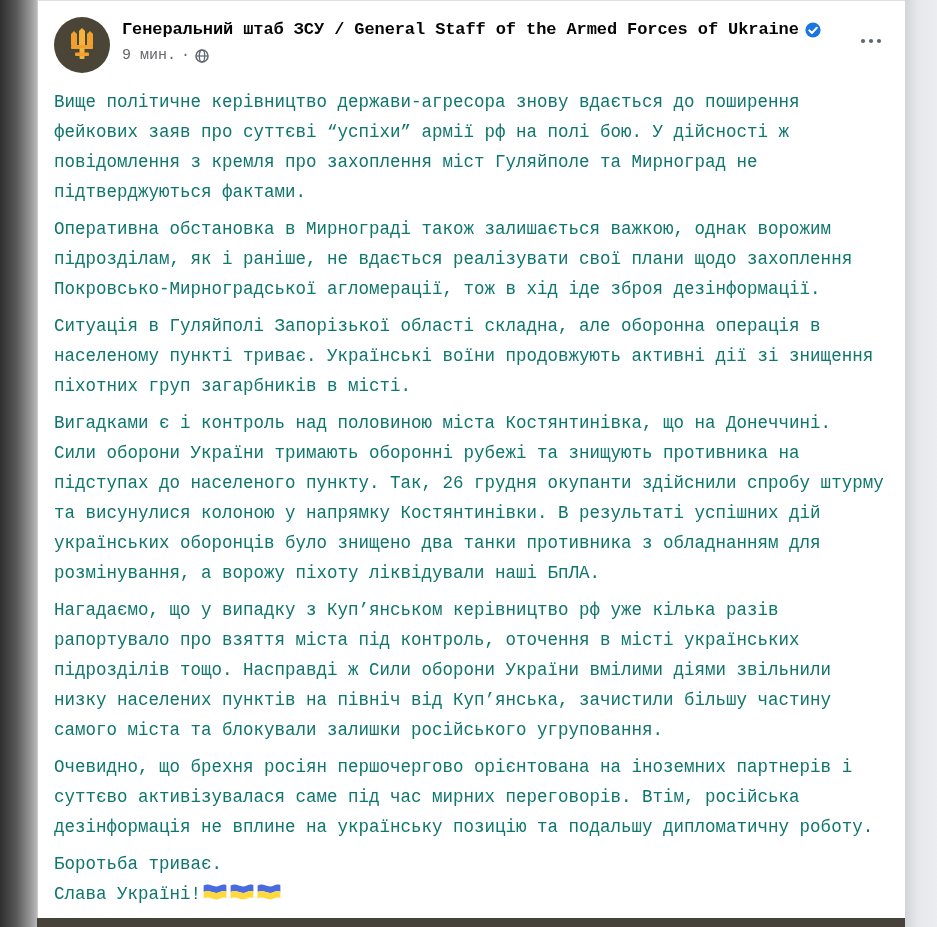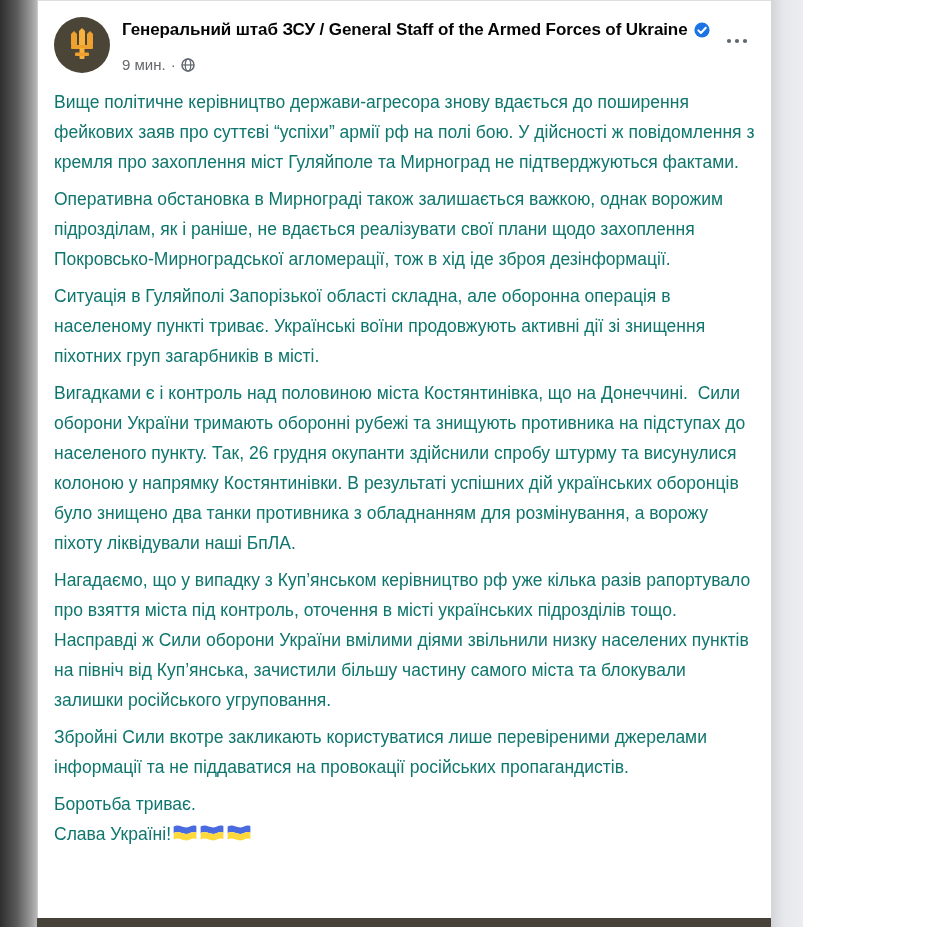--- a/index.html
+++ b/index.html
@@ -1,24 +1,25 @@
 <!DOCTYPE html>
 <html><head>
 <meta charset="utf-8">
 <style>
   * { margin: 0; padding: 0; box-sizing: border-box; }
   html, body { background: #ffffff; }
   body { font-family: "Liberation Sans", sans-serif; }
 
   .stage {
     position: relative;
-    width: 803px;
+    width: 937px;
     height: 927px;
     background: #ffffff;
     overflow: hidden;
+    font-family: Liberation Mono, monospace;
   }
 
   .strip-left {
     position: absolute;
     left: 0; top: 0; bottom: 0;
     width: 37px;
     background: linear-gradient(90deg, #2e2e2e 0%, #5a5a5a 45%, #9b9b9b 85%, #b9b9b9 100%);
   }
   .strip-right {
     position: absolute;
@@ -62,21 +63,21 @@
     font-weight: 700;
     color: #050505;
     letter-spacing: -0.1px;
     white-space: nowrap;
     cursor: pointer;
   }
   .verified { margin-left: 6px; display: inline-flex; align-items: center; }
   .meta-row {
     display: flex;
     align-items: center;
-    margin-top: 16px;
+    margin-top: 8px;
     font-size: 15px;
     color: #65676b;
   }
   .meta-row .timestamp { cursor: pointer; }
   .meta-row .dot { margin: 0 5px; }
   .meta-row .globe { display: inline-flex; align-items: center; margin-top: 1px; }
 
   .more {
     margin-left: auto;
     margin-top: 10px;
@@ -160,21 +161,21 @@
         </svg>
       </div>
     </header>
 
     <div class="post-body">
       <p>Вище політичне керівництво держави-агресора знову вдається до поширення фейкових заяв про суттєві “успіхи” армії рф на полі бою. У дійсності ж повідомлення з кремля про захоплення міст Гуляйполе та Мирноград не підтверджуються фактами.</p>
       <p>Оперативна обстановка в Мирнограді також залишається важкою, однак ворожим підрозділам, як і раніше, не вдається реалізувати свої плани щодо захоплення Покровсько-Мирноградської агломерації, тож в хід іде зброя дезінформації.</p>
       <p>Ситуація в Гуляйполі Запорізької області складна, але оборонна операція в населеному пункті триває. Українські воїни продовжують активні дії зі знищення піхотних груп загарбників в місті.</p>
       <p>Вигадками є і контроль над половиною міста Костянтинівка, що на Донеччині.  Сили оборони України тримають оборонні рубежі та знищують противника на підступах до населеного пункту. Так, 26 грудня окупанти здійснили спробу штурму та висунулися колоною у напрямку Костянтинівки. В результаті успішних дій українських оборонців було знищено два танки противника з обладнанням для розмінування, а ворожу піхоту ліквідували наші БпЛА.</p>
       <p>Нагадаємо, що у випадку з Куп’янськом керівництво рф уже кілька разів рапортувало про взяття міста під контроль, оточення в місті українських підрозділів тощо. Насправді ж Сили оборони України вмілими діями звільнили низку населених пунктів на північ від Куп’янська, зачистили більшу частину самого міста та блокували залишки російського угруповання.</p>
-      <p>Збройні Сили вкотре закликають користуватися лише перевіреними джерелами інформації та не піддаватися на провокації російських пропагандистів.</p>
+      <p>Очевидно, що брехня росіян першочергово орієнтована на іноземних партнерів і суттєво активізувалася саме під час мирних переговорів. Втім, російська дезінформація не вплине на українську позицію та подальшу дипломатичну роботу.</p>
       <p class="closing"><span>Боротьба триває.
 Слава Україні!</span><span class="flags"><svg class="flag" viewBox="0 0 32 24">
               <path d="M2,4 C10,0 14,8 22,4 C26,2 30,3 30,4 L30,12 C30,11 26,10 22,12 C14,16 10,8 2,12 Z" fill="#4a6be0"></path>
               <path d="M2,12 C10,8 14,16 22,12 C26,10 30,11 30,12 L30,20 C30,19 26,18 22,20 C14,24 10,16 2,20 Z" fill="#ffd93b"></path>
             </svg><svg class="flag" viewBox="0 0 32 24">
               <path d="M2,4 C10,0 14,8 22,4 C26,2 30,3 30,4 L30,12 C30,11 26,10 22,12 C14,16 10,8 2,12 Z" fill="#4a6be0"></path>
               <path d="M2,12 C10,8 14,16 22,12 C26,10 30,11 30,12 L30,20 C30,19 26,18 22,20 C14,24 10,16 2,20 Z" fill="#ffd93b"></path>
             </svg><svg class="flag" viewBox="0 0 32 24">
               <path d="M2,4 C10,0 14,8 22,4 C26,2 30,3 30,4 L30,12 C30,11 26,10 22,12 C14,16 10,8 2,12 Z" fill="#4a6be0"></path>
               <path d="M2,12 C10,8 14,16 22,12 C26,10 30,11 30,12 L30,20 C30,19 26,18 22,20 C14,24 10,16 2,20 Z" fill="#ffd93b"></path>

